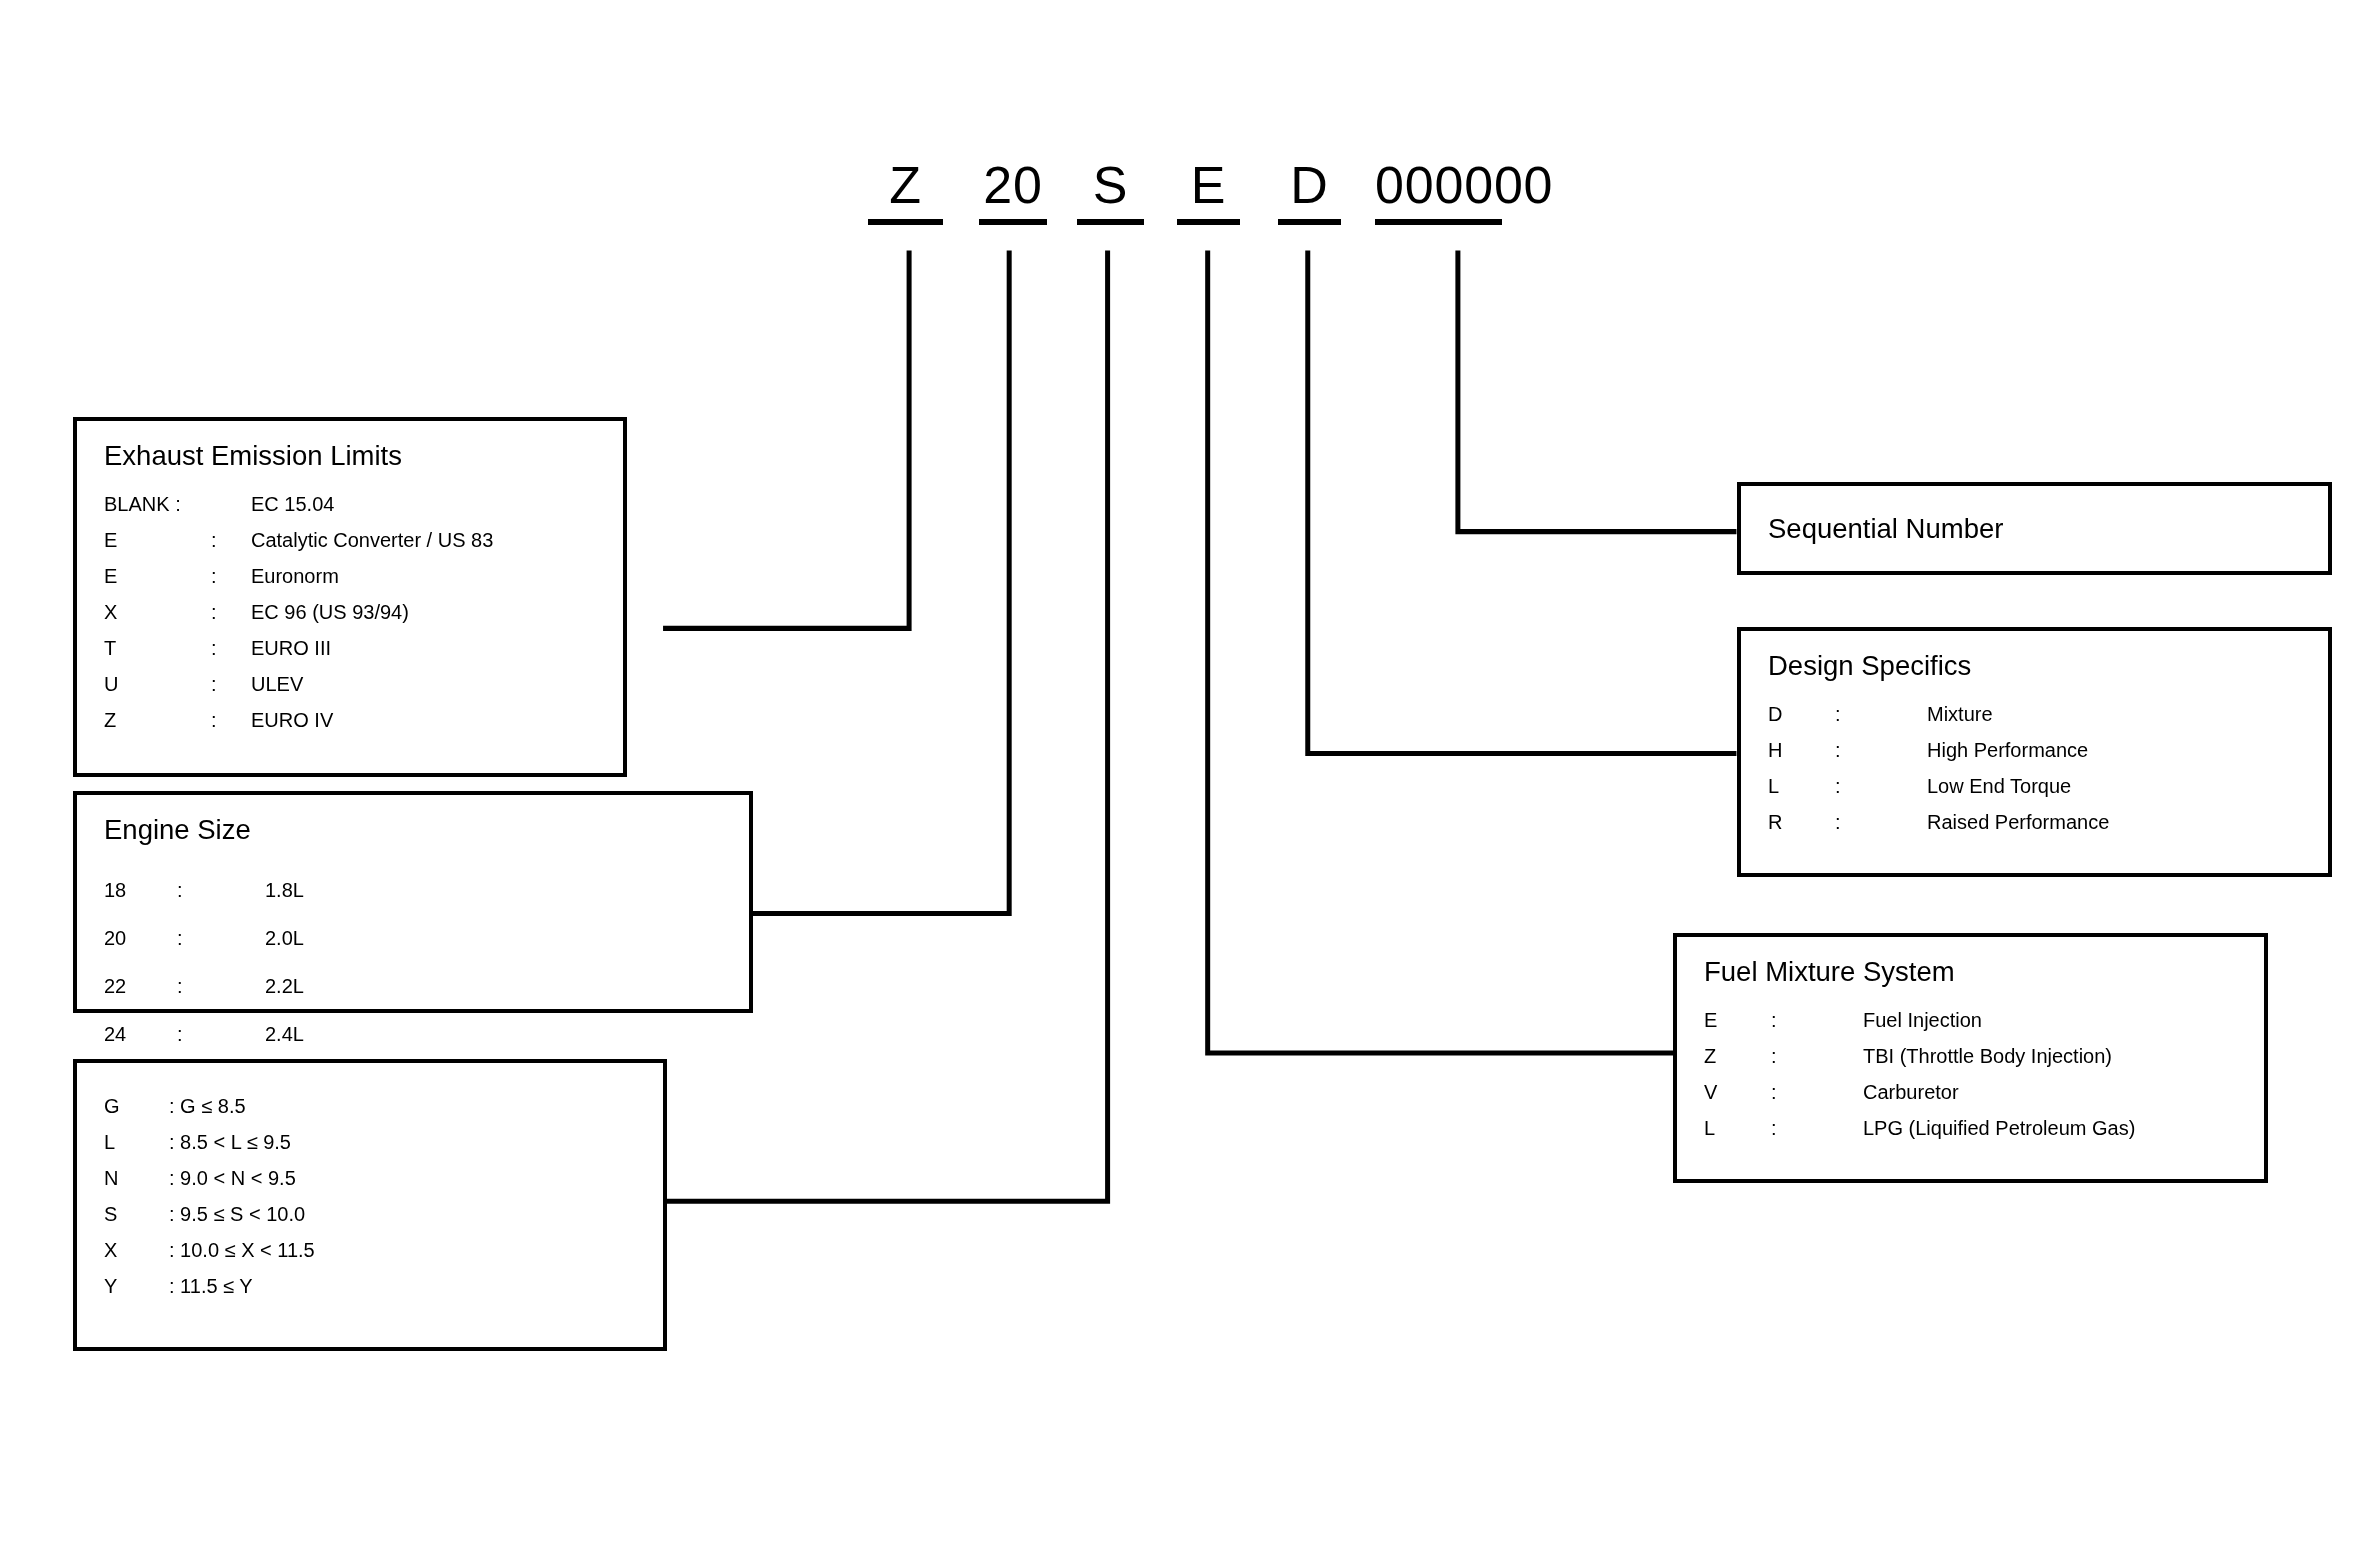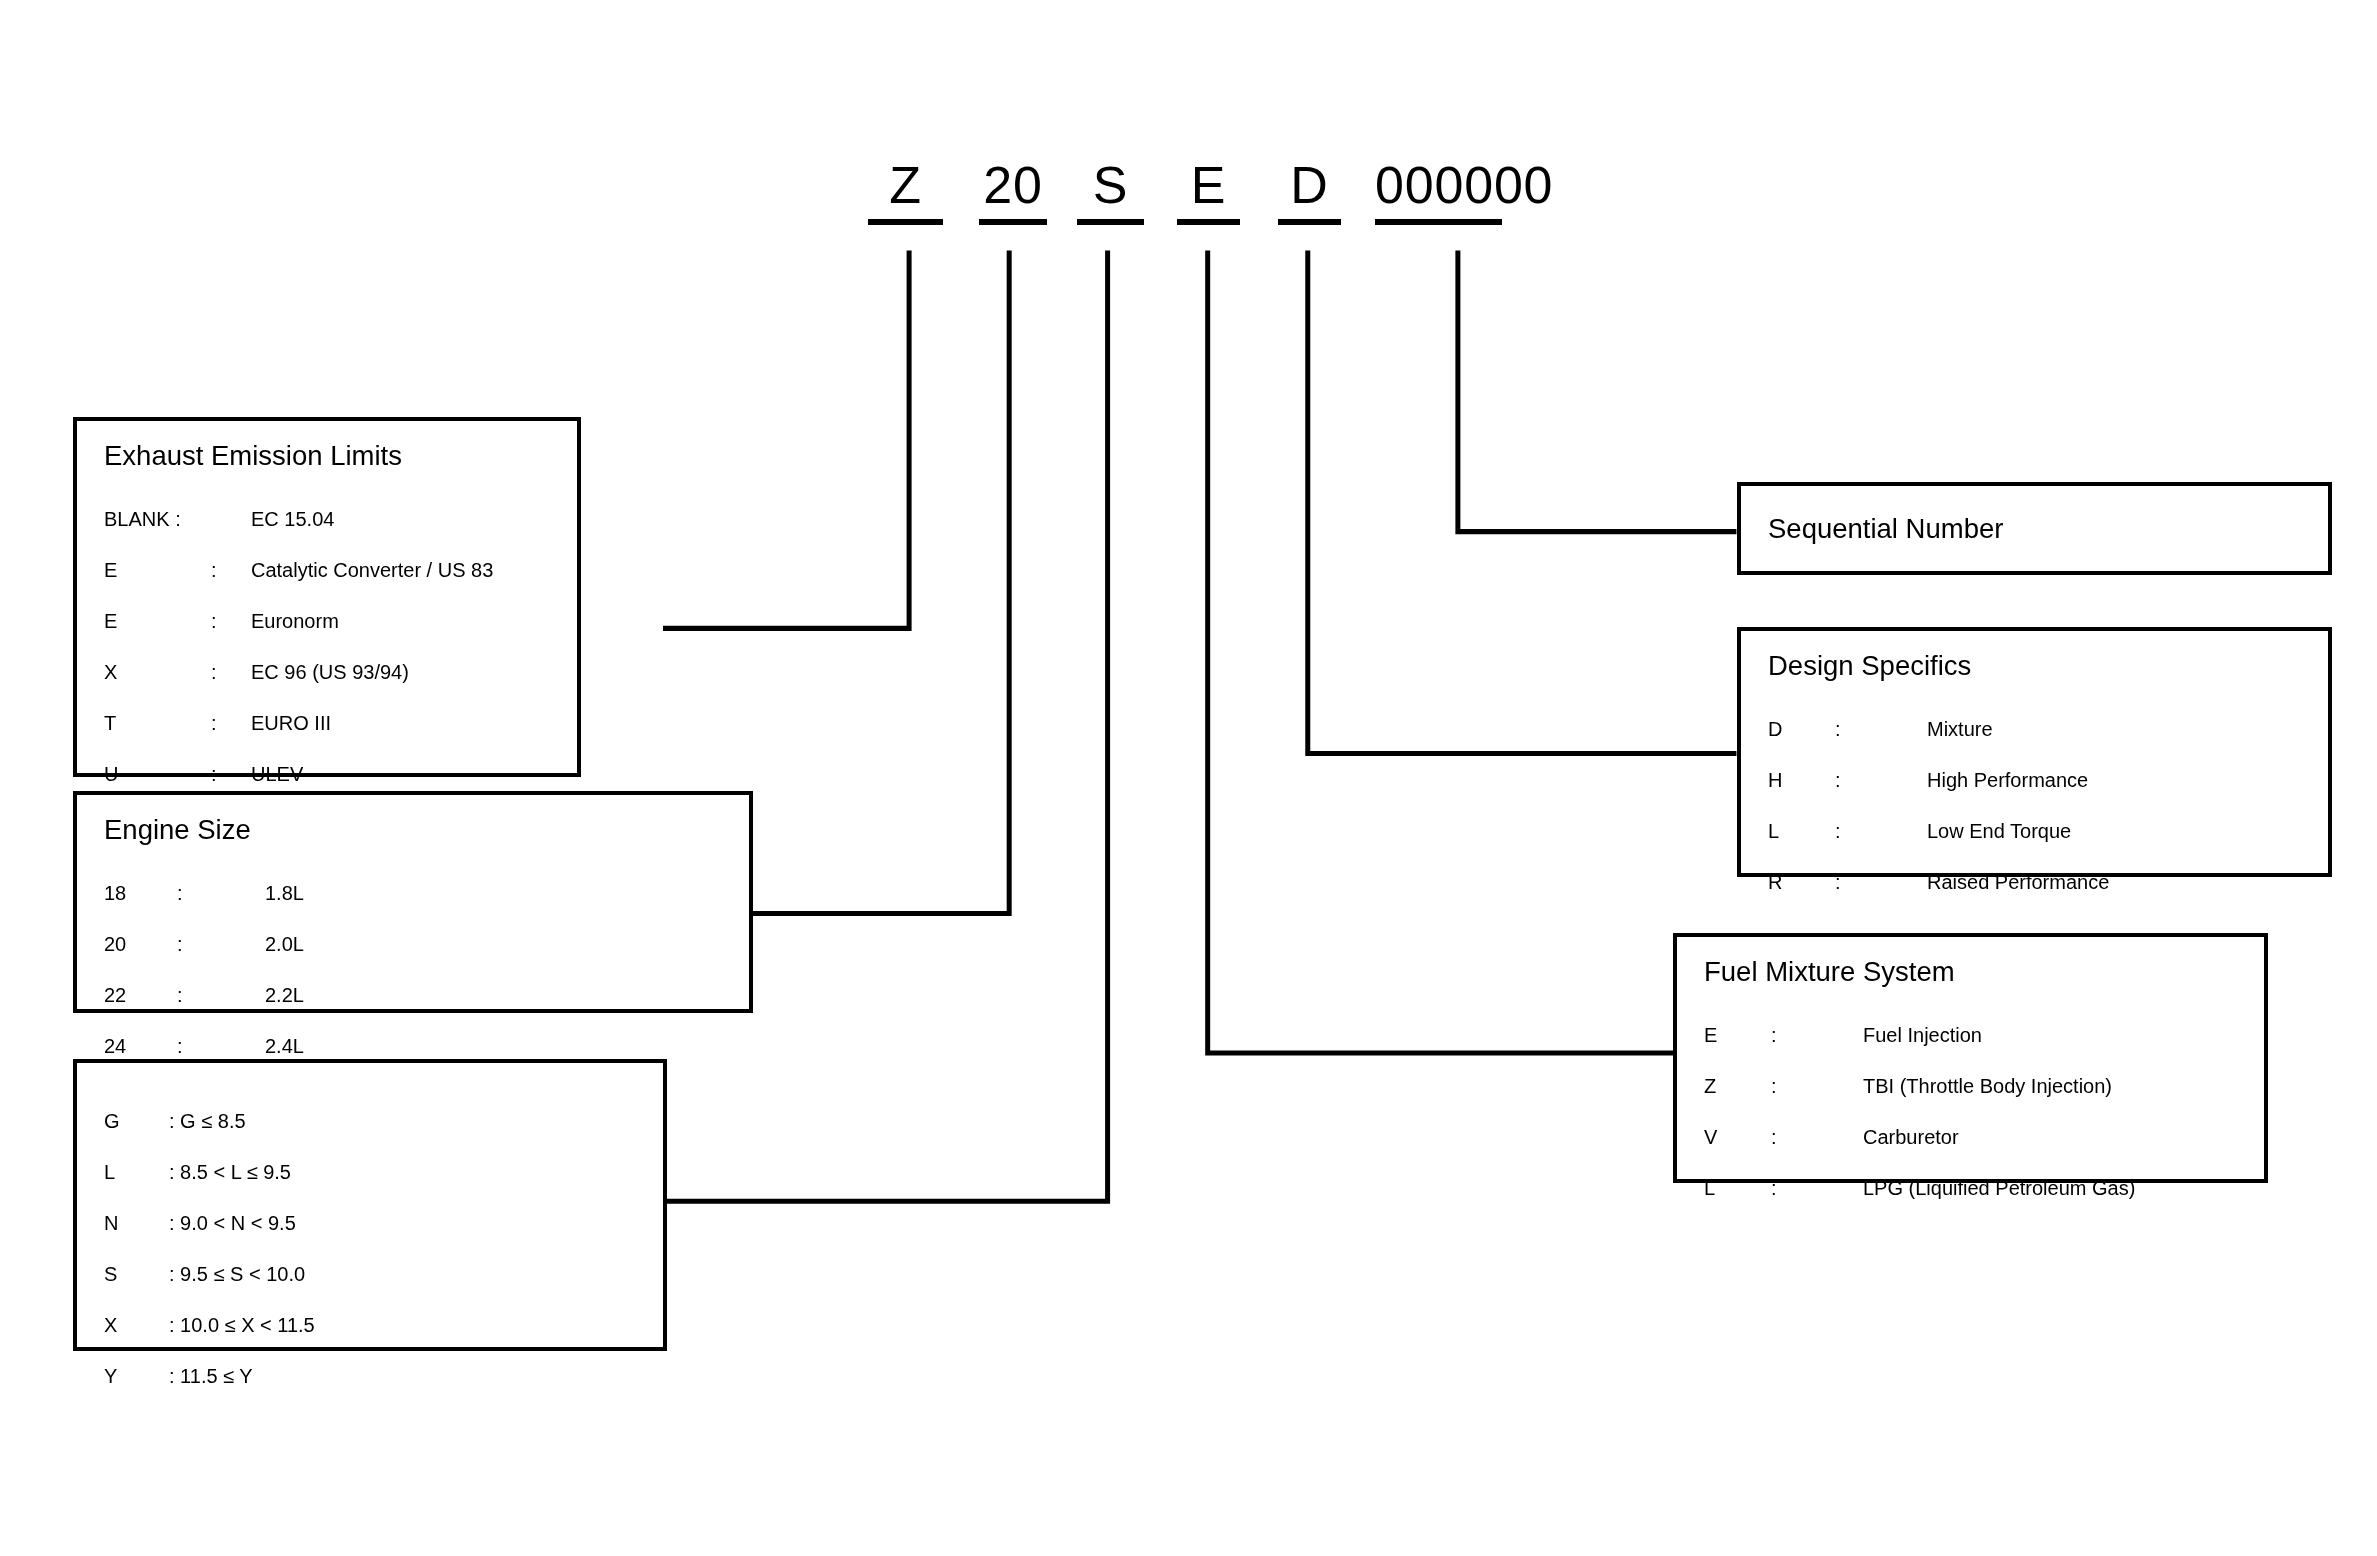--- a/index.html
+++ b/index.html
@@ -72,21 +72,20 @@
     flex: 0 0 auto;
   }
   .drow .sep {
     display: inline-block;
     flex: 0 0 auto;
     text-align: left;
   }
   .drow .val {
     display: inline-block;
     flex: 0 0 auto;
-    margin-top: 15px;
   }
 
   
   .k-wide  .key { width: 107px; }
   .k-wide  .sep { width: 40px; }
   .k-num   .key { width: 73px; margin-top: 12px; }
   .k-num   .sep { width: 88px; }
   .k-comp  .key { width: 65px; }
   .k-comp  .sep { width: 0px; }
   .k-right .key { width: 67px; }
@@ -144,21 +143,21 @@
     <div class="code-seg" style="left:410px; width:63px;">
       <div class="glyph">D</div>
       <div class="underline"></div>
     </div>
     <div class="code-seg" style="left:507px; width:127px;">
       <div class="glyph">000000</div>
       <div class="underline"></div>
     </div>
   </div>
 
-  <div class="box" style="left:73px; top:417px; width:508px; height:360px;">
+  <div class="box" style="left:73px; top:417px; width:554px; height:360px;">
     <div class="box-title">Exhaust Emission Limits</div>
     <div class="row-list k-wide">
       <div class="drow">
         <span class="key">BLANK :</span>
         <span class="sep"></span>
         <span class="val">EC 15.04</span>
       </div>
       <div class="drow">
         <span class="key">E</span>
         <span class="sep">:</span>

